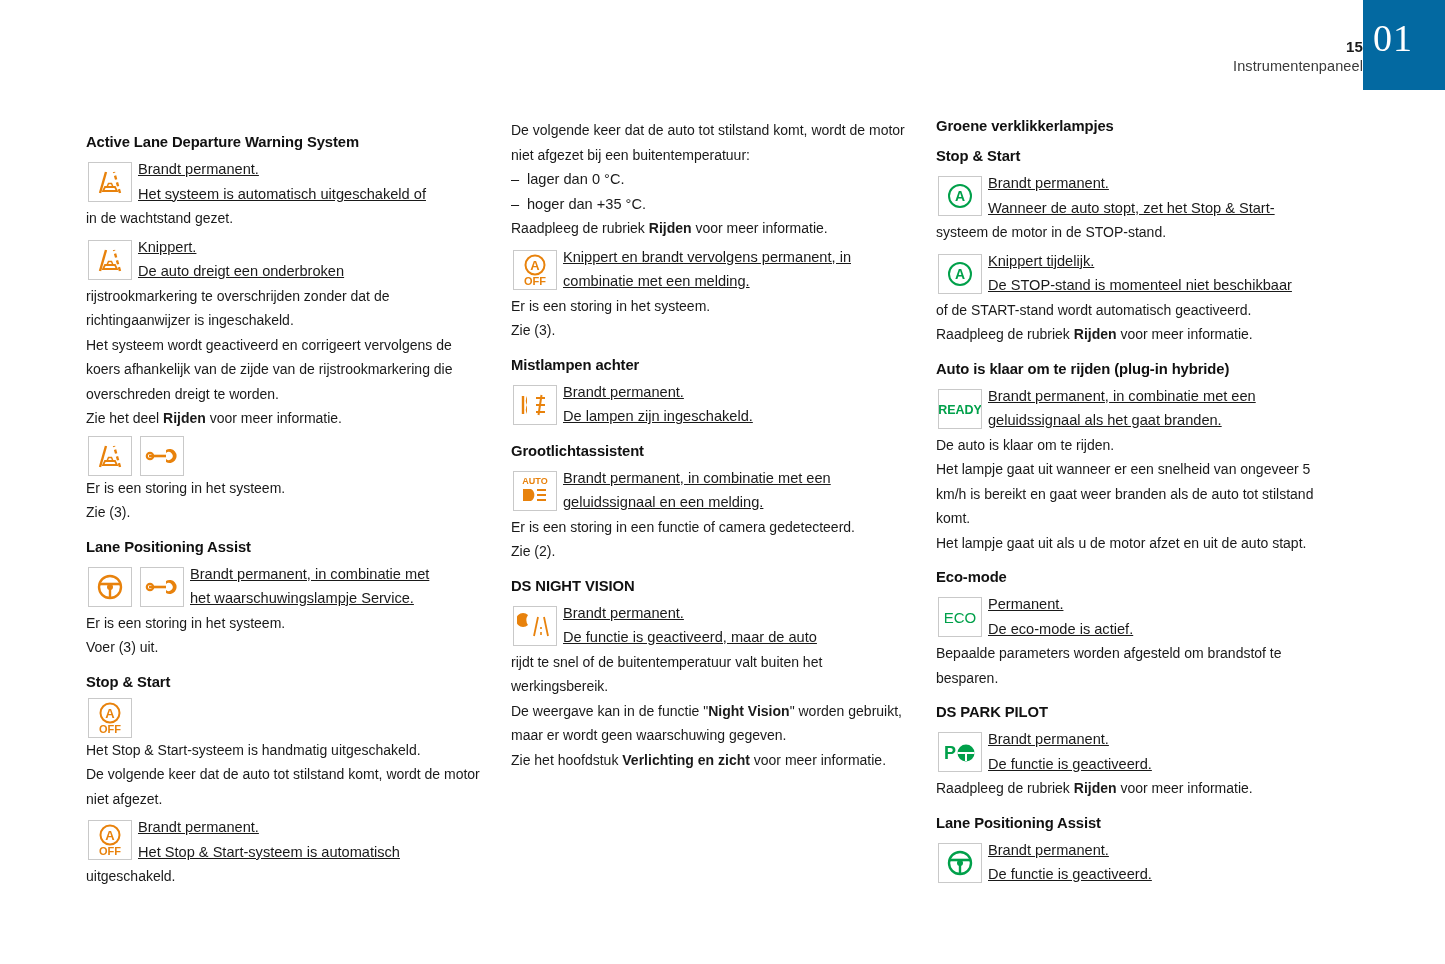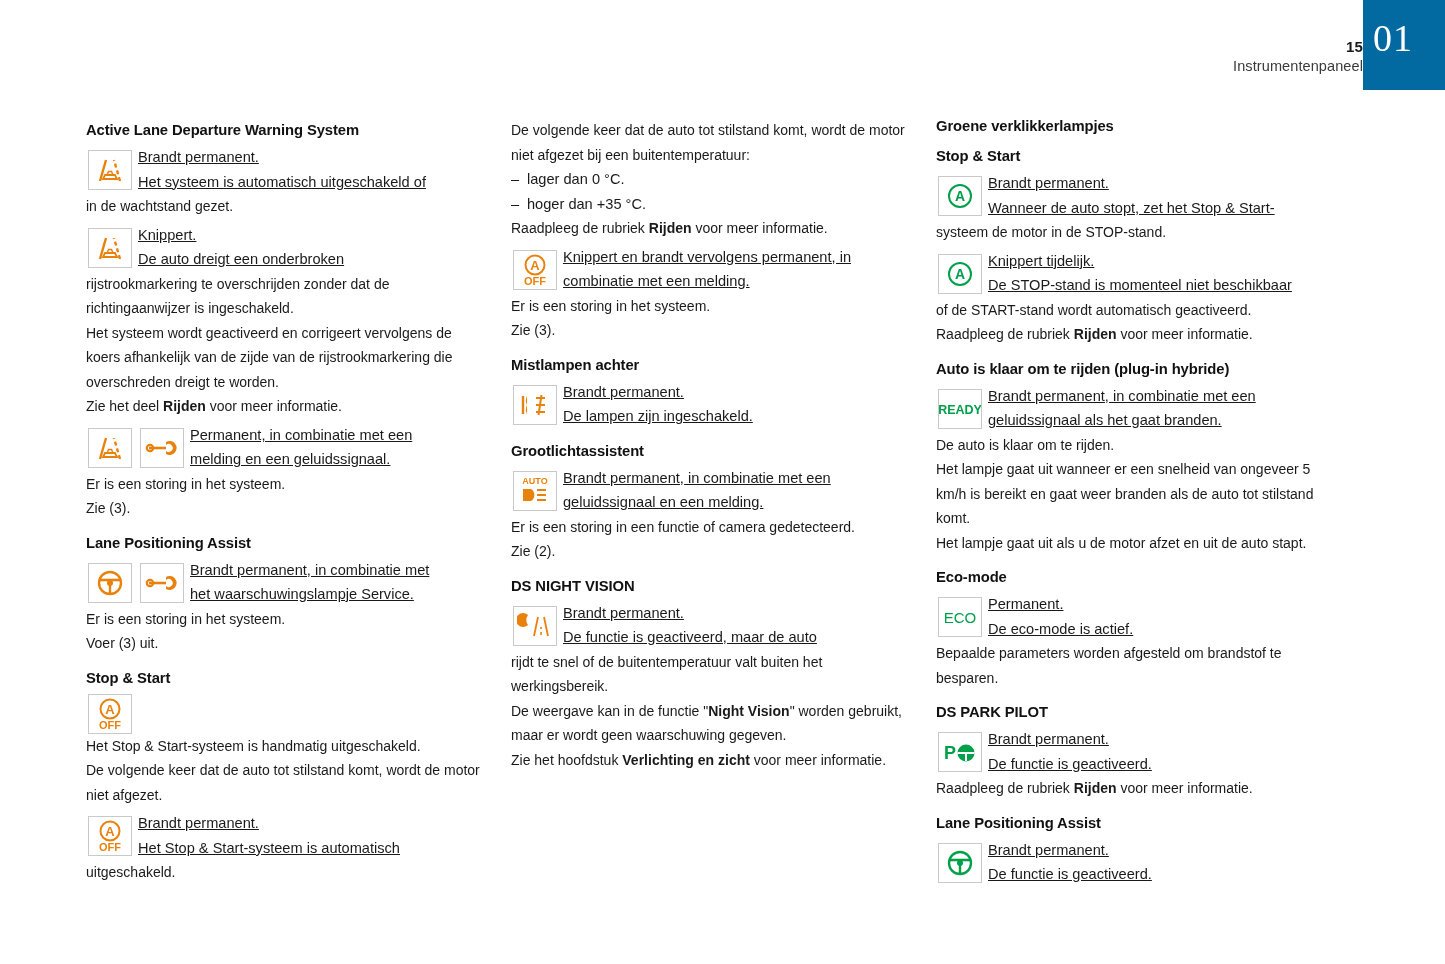--- a/index.html
+++ b/index.html
@@ -133,21 +133,21 @@
 <div class="page-header">
   <div class="header-text">
     <div class="header-pagenum">15</div>
     <div class="header-section">Instrumentenpaneel</div>
   </div>
   <div class="chapter-tab">01</div>
 </div>
 
 <div class="content">
   <div class="col" id="col0">
-      <h3 class="sec spaced" style="margin-top: 4px;">Active Lane Departure Warning System</h3>
+      <h3 class="sec spaced" style="margin-top: 16px;">Active Lane Departure Warning System</h3>
       <div class="entry">
         <div class="icons">
           <div class="ic">
             <svg width="34" height="30" viewBox="0 0 34 30">
         <path d="M7 26 L13 5" stroke="#e8820c" stroke-width="2.4" fill="none"></path>
         <path d="M27 26 L21 5" stroke="#e8820c" stroke-width="2.4" fill="none" stroke-dasharray="4 3"></path>
         <path d="M12 20 h10 l2 4 h-14 z" fill="none" stroke="#e8820c" stroke-width="1.8"></path>
         <path d="M14 20 l1.5 -3.5 h3 l1.5 3.5" fill="none" stroke="#e8820c" stroke-width="1.5"></path>
       </svg>
           </div>
@@ -187,24 +187,20 @@
         <path d="M14 20 l1.5 -3.5 h3 l1.5 3.5" fill="none" stroke="#e8820c" stroke-width="1.5"></path>
       </svg>
           </div>
           <div class="ic">
             <svg width="34" height="24" viewBox="0 0 34 24">
         <path d="M4 12 h17" stroke="#e8820c" stroke-width="2.6" fill="none"></path>
         <path d="M21 6 a7 7 0 1 1 0 12 l0 -3 a4 4 0 1 0 0 -6 z" fill="#e8820c"></path>
         <circle cx="5" cy="12" r="3.2" fill="none" stroke="#e8820c" stroke-width="2.2"></circle>
       </svg>
           </div>
-        </div>
-        <div class="etext">
-          <div>Permanent, in combinatie met een</div>
-          <div>melding en een geluidssignaal.</div>
         </div>
       </div>
       <p class="cont">Er is een storing in het systeem.</p>
       <p class="cont">Zie (3).</p>
       <h3 class="sec spaced">Lane Positioning Assist</h3>
       <div class="entry">
         <div class="icons">
           <div class="ic">
             <svg width="32" height="26" viewBox="0 0 32 26">
         <circle cx="16" cy="13" r="11" fill="none" stroke="#e8820c" stroke-width="2.4"></circle>

